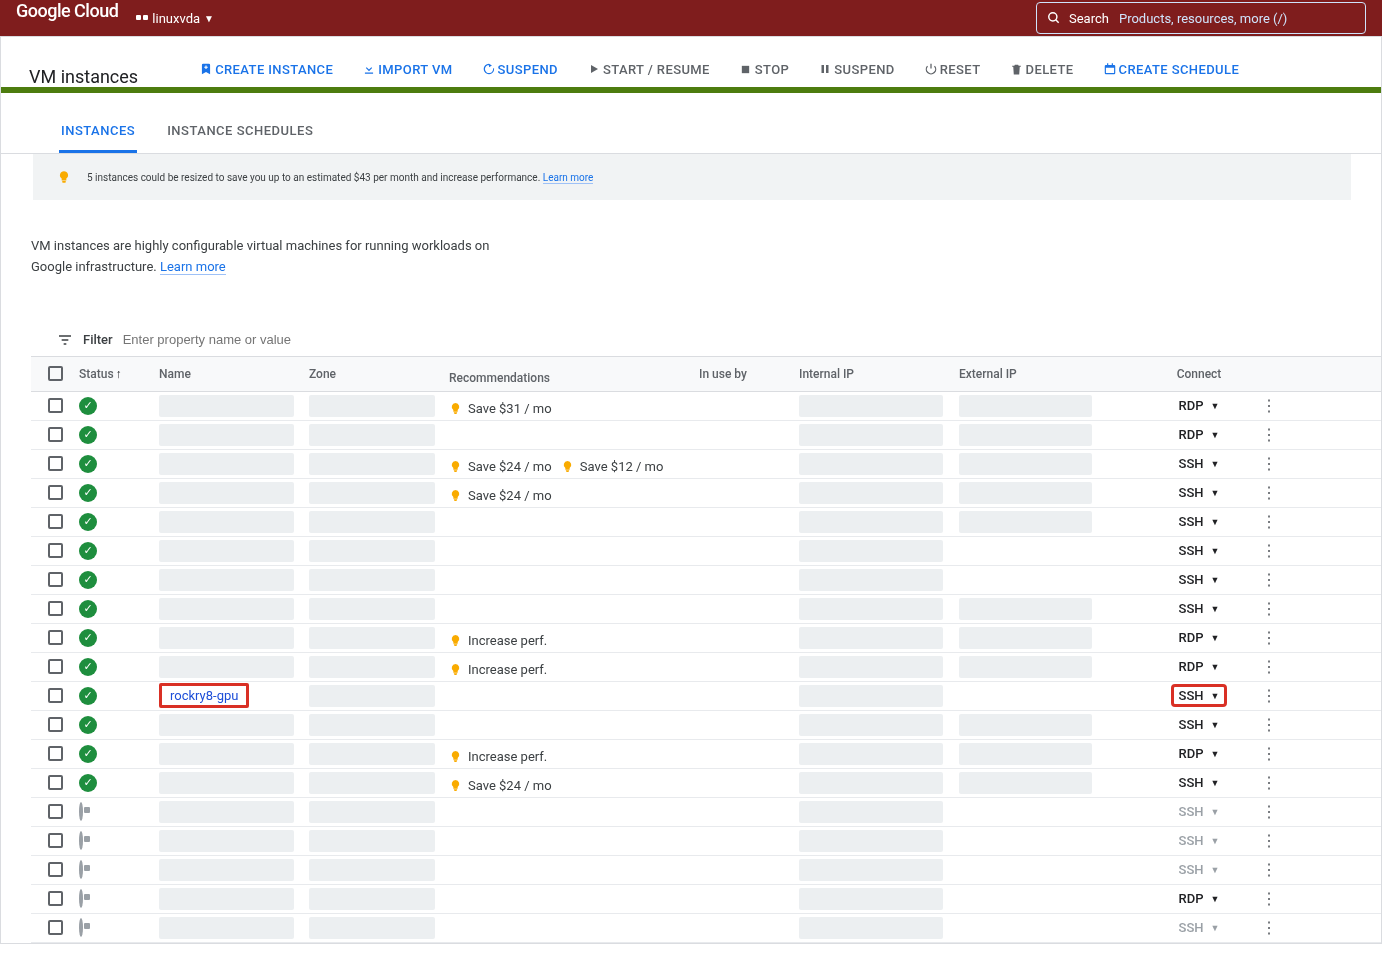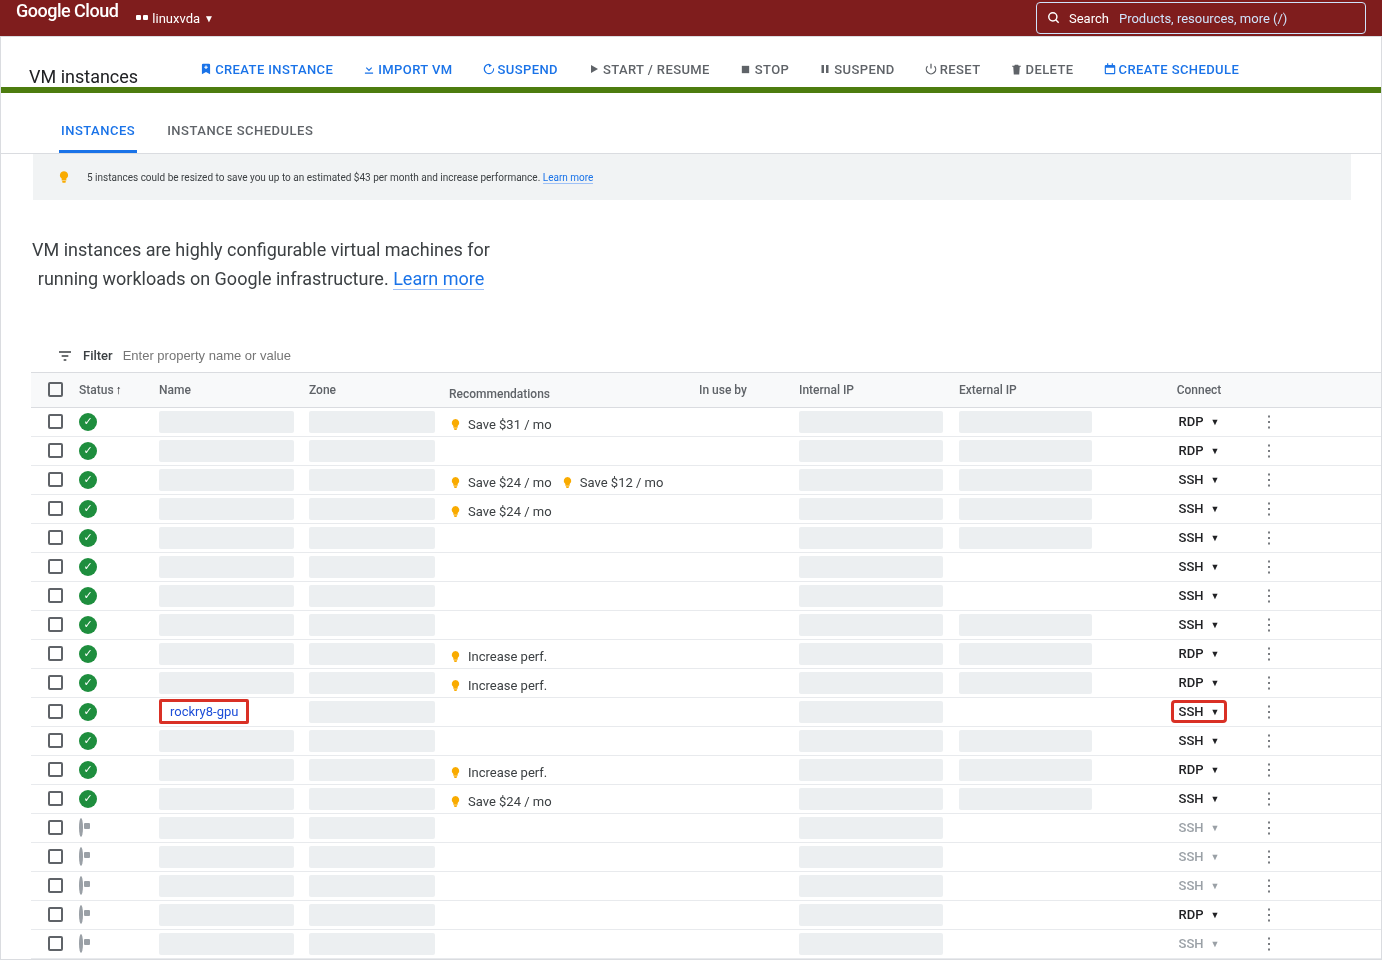--- a/index.html
+++ b/index.html
@@ -21,21 +21,21 @@
   .page-title { font-size: 18px; font-weight: 400; color: #202124; margin-right: 46px; }
   .action-btn { display: inline-flex; align-items: center; gap: 1px; color: #1a73e8; font-size: 13px; font-weight: 500; letter-spacing: .4px; padding: 0 14px; height: 36px; cursor: pointer; }
   .action-btn.muted { color: #5f6368; }
   .action-ico { display: inline-flex; width: 16px; height: 16px; align-items:center; justify-content:center; }
   .tabs { display: flex; gap: 28px; padding-left: 58px; border-bottom: 1px solid #dadce0; padding-top: 30px; }
   .tab { font-size: 13px; font-weight: 500; letter-spacing: .5px; color: #5f6368; padding: 0 2px 12px 2px; cursor: pointer; }
   .tab.active { color: #1a73e8; border-bottom: 3px solid #1a73e8; }
   .banner { margin: 0 30px 0 32px; background: #f1f3f4; display: flex; align-items: center; height: 46px; padding: 0 24px; gap: 16px; font-size: 10px; color: #3c4043; margin-top: 0; }
   .bulb { color: #f9ab00; font-size: 14px; }
   .link { color: #1a73e8; text-decoration: none; border-bottom: 1px solid #9ec1f7; cursor: pointer; }
-  .desc { padding: 36px 30px 22px 30px; font-size: 18px; line-height: 1.6; max-width: 520px; color:#3c4043;text-align:center;}
+  .desc { padding: 36px 30px 22px 30px; font-size: 13px; line-height: 1.6; max-width: 520px; color:#3c4043;}
   .filter-row { display:flex; align-items:center; padding: 0 0 8px 56px; gap: 10px; color:#5f6368; font-size:13px;margin-top:32px; }
   .filter-row .filter-label { color:#3c4043; font-weight:500; }
   .filter-row input { border:none; outline:none; font-size:13px; color:#5f6368; width:260px; }
   .table { width: calc(100% - 30px); margin-left:30px; }
   .thead { display:flex; align-items:center; background:#f8f9fa; border-top:1px solid #dadce0; border-bottom:1px solid #dadce0; height:36px; font-size:12px; color:#5f6368; font-weight:500; }
   .col-chk { width:48px; display:flex; justify-content:center; }
   .col-status { width:80px; }
   .col-name { width:150px; }
   .col-zone { width:140px; }
   .col-rec { width:250px;margin-top:8px; }

